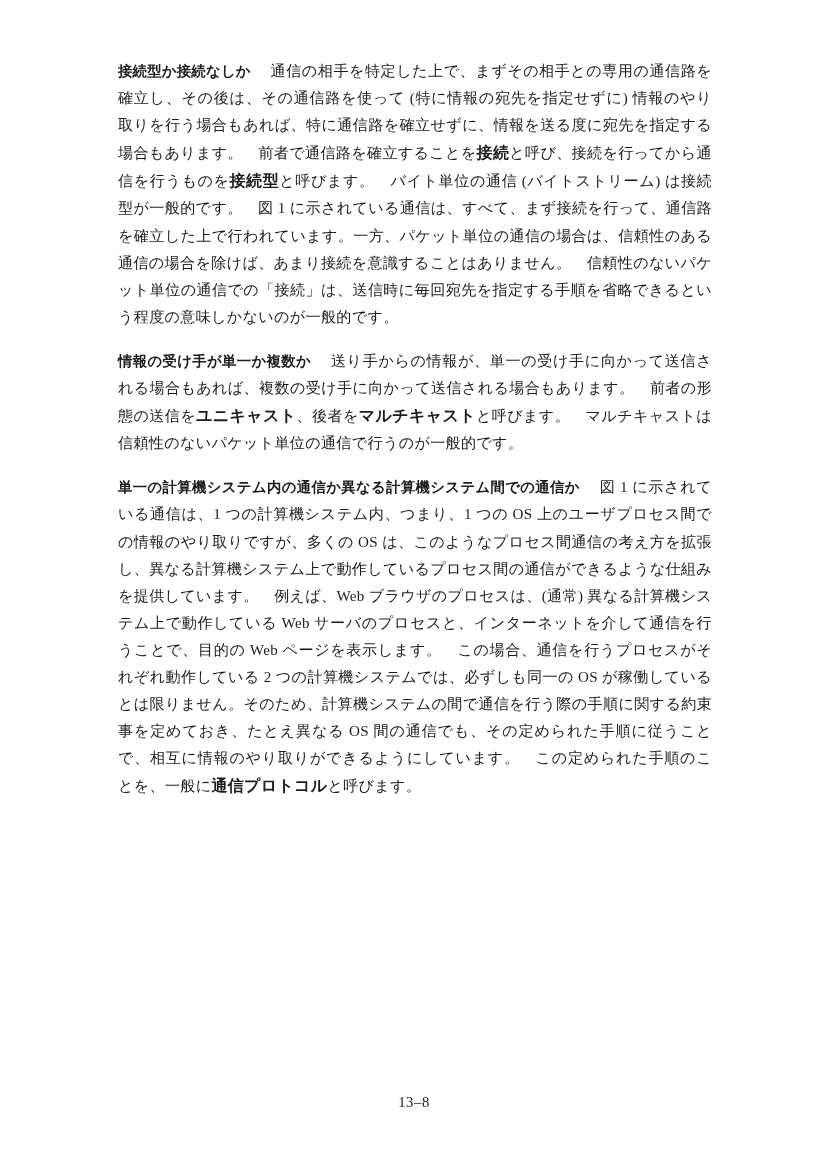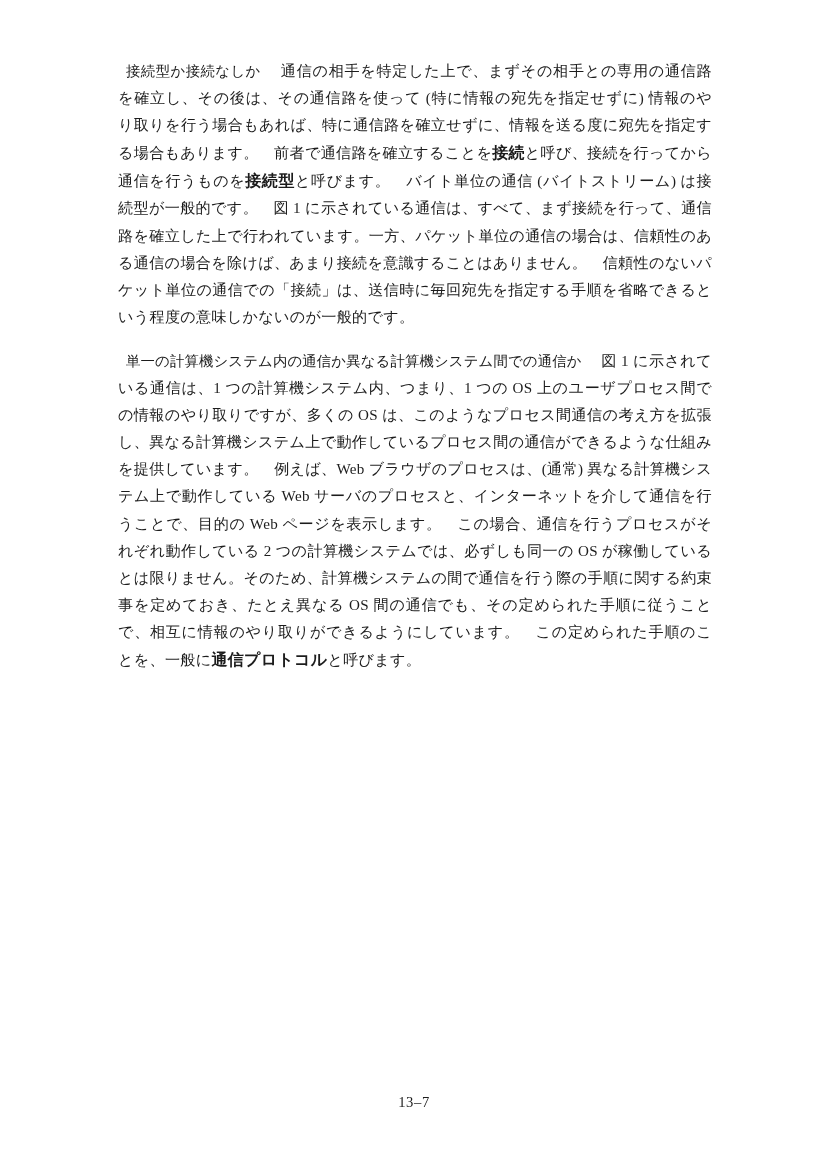--- a/index.html
+++ b/index.html
@@ -29,25 +29,24 @@
     line-height: 27.1px;
     text-align: justify;
     text-justify: inter-character;
     margin: 0 0 17px 0;
     letter-spacing: 0.02em;
     word-break: break-all;
     overflow-wrap: anywhere;
   }
   .para:last-child { margin-bottom: 0; }
   .lead {
-    font-weight: normal;
+    font-weight: bold;
     font-family: "DejaVu Sans", "Liberation Sans", sans-serif;
     font-size: 14.4px;
     letter-spacing: 0;
-    margin-left: 8px;
   }
   .gap { display: inline-block; width: 1.3em; }
   .bd {
     font-weight: bold;
     font-family: "DejaVu Sans", "Liberation Sans", sans-serif;
     font-size: 16px;
   }
 
   
   .memo-wrap {
@@ -121,24 +120,27 @@
 <body>
 
 <div class="page">
 
   <div class="content">
 
     <p class="para">
       <span class="lead">接続型か接続なしか</span><span class="gap"></span><span>通信の相手を特定した上で、まずその相手との専用の通信路を確立し、その後は、その通信路を使って (特に情報の宛先を指定せずに) 情報のやり取りを行う場合もあれば、特に通信路を確立せずに、情報を送る度に宛先を指定する場合もあります。　前者で通信路を確立することを</span><span class="bd">接続</span><span>と呼び、接続を行ってから通信を行うものを</span><span class="bd">接続型</span><span>と呼びます。　バイト単位の通信 (バイトストリーム) は接続型が一般的です。　図 1 に示されている通信は、すべて、まず接続を行って、通信路を確立した上で行われています。一方、パケット単位の通信の場合は、信頼性のある通信の場合を除けば、あまり接続を意識することはありません。　信頼性のないパケット単位の通信での「接続」は、送信時に毎回宛先を指定する手順を省略できるという程度の意味しかないのが一般的です。</span>
     </p>
 
+    <p class="para">
+      <span class="lead">情報の受け手が単一か複数か</span><span class="gap"></span><span>送り手からの情報が、単一の受け手に向かって送信される場合もあれば、複数の受け手に向かって送信される場合もあります。　前者の形態の送信を</span><span class="bd">ユニキャスト</span><span>、後者を</span><span class="bd">マルチキャスト</span><span>と呼びます。　マルチキャストは信頼性のないパケット単位の通信で行うのが一般的です。</span>
+    </p>
 
     <p class="para">
       <span class="lead">単一の計算機システム内の通信か異なる計算機システム間での通信か</span><span class="gap"></span><span>図 1 に示されている通信は、1 つの計算機システム内、つまり、1 つの OS 上のユーザプロセス間での情報のやり取りですが、多くの OS は、このようなプロセス間通信の考え方を拡張し、異なる計算機システム上で動作しているプロセス間の通信ができるような仕組みを提供しています。　例えば、Web ブラウザのプロセスは、(通常) 異なる計算機システム上で動作している Web サーバのプロセスと、インターネットを介して通信を行うことで、目的の Web ページを表示します。　この場合、通信を行うプロセスがそれぞれ動作している 2 つの計算機システムでは、必ずしも同一の OS が稼働しているとは限りません。そのため、計算機システムの間で通信を行う際の手順に関する約束事を定めておき、たとえ異なる OS 間の通信でも、その定められた手順に従うことで、相互に情報のやり取りができるようにしています。　この定められた手順のことを、一般に</span><span class="bd">通信プロトコル</span><span>と呼びます。</span>
     </p>
 
   </div>
 
 
 
-  <div class="folio">13–7</div>
+  <div class="folio">13–8</div>
 
 </div>
 
 </body></html>

